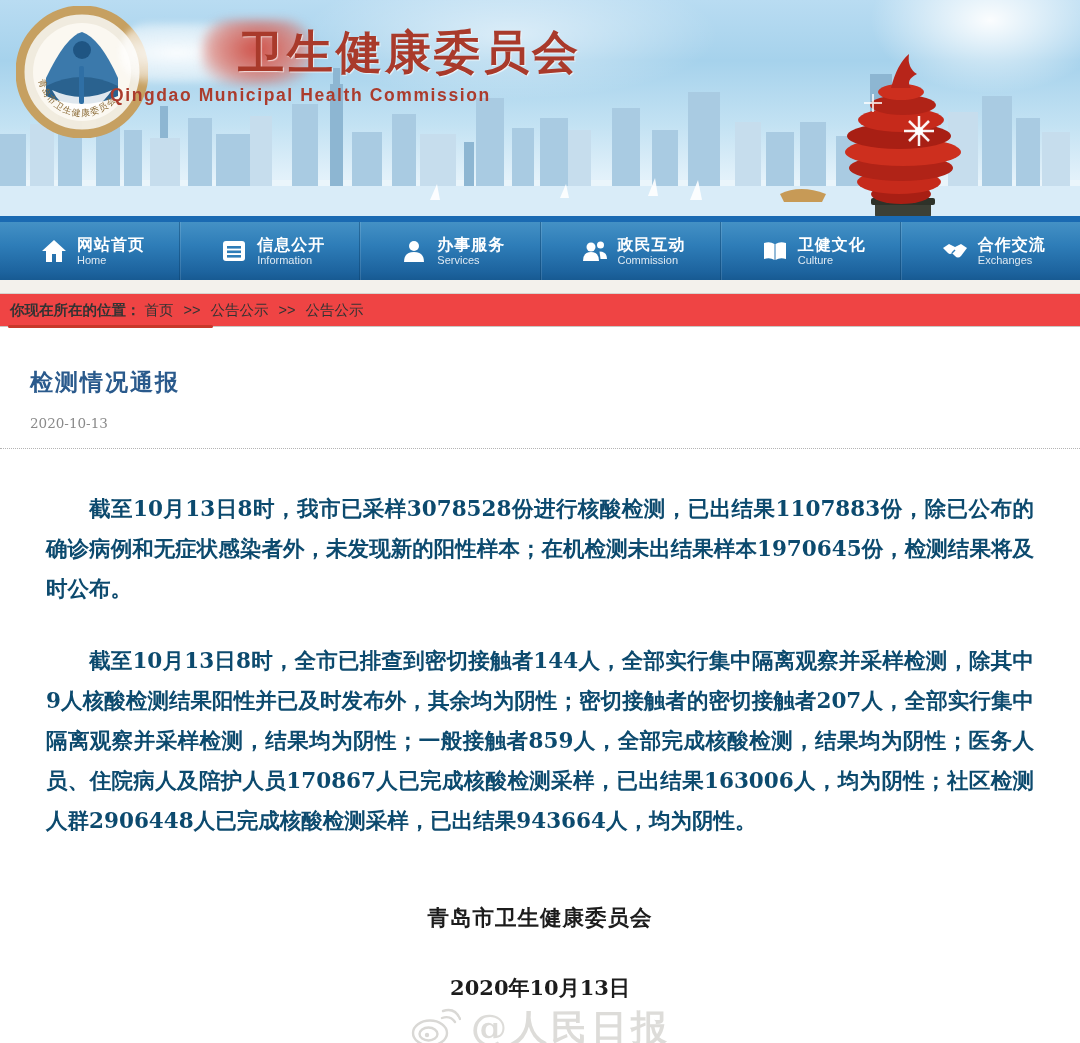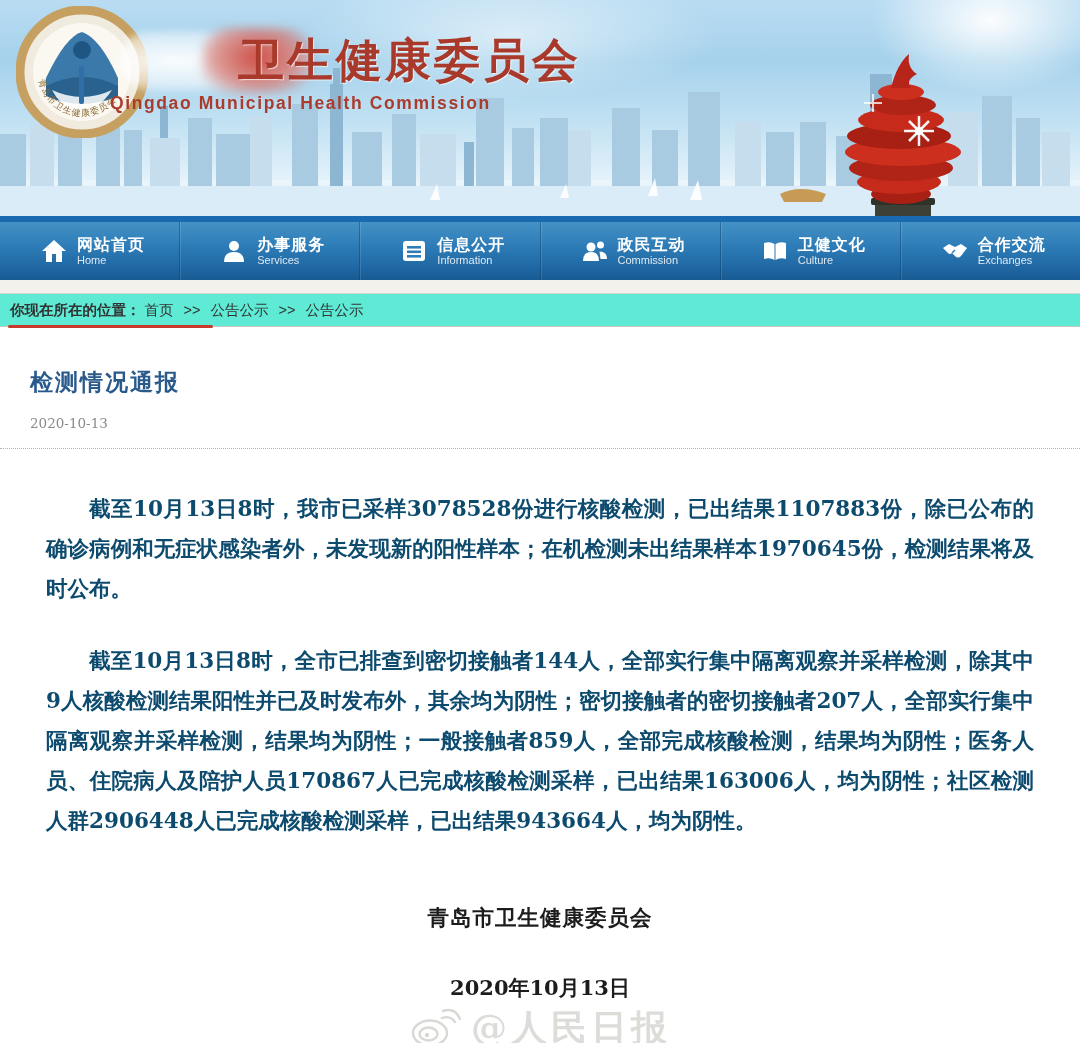--- a/index.html
+++ b/index.html
@@ -8,21 +8,21 @@
 
   
   .banner{position:relative;height:216px;overflow:hidden;
     background:linear-gradient(180deg,#b9dcf2 0%,#a6d2ec 28%,#c3e2f3 58%,#e2f1fa 82%,#eef6fc 100%);}
   .banner::before{content:"";position:absolute;right:-40px;top:-60px;width:260px;height:160px;border-radius:50%;
     background:radial-gradient(ellipse at center,rgba(255,255,255,.95) 0%,rgba(255,255,255,0) 65%);}
   .banner::after{content:"";position:absolute;left:300px;top:-30px;width:420px;height:130px;border-radius:50%;
     background:radial-gradient(ellipse at center,rgba(255,255,255,.55) 0%,rgba(255,255,255,0) 70%);}
   .skyline{position:absolute;left:0;bottom:0;width:1080px;height:170px;}
   .logo{position:absolute;left:16px;top:6px;width:132px;height:132px;z-index:3;}
-  .title-wrap{position:absolute;left:110px;top:34px;z-index:3;}
+  .title-wrap{position:absolute;left:110px;top:26px;z-index:3;}
   .blur-patch{position:absolute;left:10px;top:-4px;width:190px;height:62px;border-radius:30px;
     background:radial-gradient(ellipse at 30% 50%,rgba(255,255,255,.95) 0%,rgba(255,255,255,.55) 55%,rgba(255,255,255,0) 80%);
     filter:blur(3px);}
   .blur-red{position:absolute;left:92px;top:-6px;width:110px;height:66px;border-radius:26px;
     background:radial-gradient(ellipse at 50% 45%,rgba(205,70,60,.95) 0%,rgba(215,110,100,.65) 55%,rgba(230,170,160,0) 85%);
     filter:blur(5px);}
   .title-cn{position:relative;padding-left:128px;font-size:46px;line-height:52px;font-weight:bold;
     color:#a93a2b;letter-spacing:3px;text-shadow:1px 1px 1px rgba(255,255,255,.7);font-family:"DejaVu Serif","Liberation Serif",serif;}
   .title-en{position:relative;margin-top:7px;font-size:17.5px;font-weight:bold;color:#ab3c2d;letter-spacing:1.6px;}
   .sculpture{position:absolute;right:92px;top:42px;width:175px;height:178px;z-index:2;}
@@ -33,21 +33,21 @@
   .nav-item{flex:1;display:flex;align-items:center;padding-left:40px;text-decoration:none;cursor:pointer;
     border-left:1px solid rgba(12,62,104,.45);box-shadow:inset 1px 0 0 rgba(255,255,255,.12);}
   .nav-item:first-child{border-left:none;box-shadow:none;}
   .nav-icon{width:28px;height:28px;margin-right:9px;flex:none;display:flex;align-items:center;justify-content:center;}
   .nav-icon svg{display:block;}
   .nav-cn{display:block;font-size:16px;font-weight:bold;color:#ffffff;line-height:18px;letter-spacing:1px;}
   .nav-en{display:block;font-size:11px;color:rgba(255,255,255,.85);line-height:13px;}
 
   
   .nav-gap{height:13px;background:#f3f1ec;}
-  .breadcrumb{position:relative;height:32px;line-height:32px;background:#5eead4;
+  .breadcrumb{position:relative;height:32px;line-height:32px;background:#ef4444;
     border-top:1px solid #d6d4d0;border-bottom:1px solid #c9c7c3;padding-left:10px;
     font-size:14.5px;color:#333;}
   .bc-label{font-weight:bold;color:#333;}
   .bc-link{color:#333;text-decoration:none;cursor:pointer;}
   .bc-sep{margin:0 6px;color:#333;}
   .bc-redline{position:absolute;left:8px;bottom:-2px;width:205px;height:3px;background:#c8382b;border-radius:2px;}
 
   
   .article{padding:0 30px;background:#fff;}
   .article-title{margin:40px 0 0 0;text-align:left;font-size:23px;font-weight:bold;color:#2a5a8c;
@@ -193,42 +193,42 @@
       </span>
       <span class="nav-text">
           <span class="nav-cn">网站首页</span>
           <span class="nav-en">Home</span>
         </span>
     </a>
 
     <a class="nav-item">
       <span class="nav-icon">
         <svg viewBox="0 0 26 26" width="26" height="26">
-            <circle cx="13" cy="8" r="5" fill="#ffffff"></circle>
-            <path d="M3 24 Q3 14 13 14 Q23 14 23 24 Z" fill="#ffffff"></path>
-          </svg>
-      </span>
-      <span class="nav-text">
-          <span class="nav-cn">办事服务</span>
-          <span class="nav-en">Services</span>
-        </span>
-    </a>
-
-    <a class="nav-item">
-      <span class="nav-icon">
-        <svg viewBox="0 0 26 26" width="26" height="26">
             <rect x="2" y="3" width="22" height="20" rx="3" fill="#ffffff"></rect>
             <rect x="6" y="8" width="14" height="2.6" fill="#2e7db8"></rect>
             <rect x="6" y="12.5" width="14" height="2.6" fill="#2e7db8"></rect>
             <rect x="6" y="17" width="14" height="2.6" fill="#2e7db8"></rect>
           </svg>
       </span>
       <span class="nav-text">
           <span class="nav-cn">信息公开</span>
           <span class="nav-en">Information</span>
+        </span>
+    </a>
+
+    <a class="nav-item">
+      <span class="nav-icon">
+        <svg viewBox="0 0 26 26" width="26" height="26">
+            <circle cx="13" cy="8" r="5" fill="#ffffff"></circle>
+            <path d="M3 24 Q3 14 13 14 Q23 14 23 24 Z" fill="#ffffff"></path>
+          </svg>
+      </span>
+      <span class="nav-text">
+          <span class="nav-cn">办事服务</span>
+          <span class="nav-en">Services</span>
         </span>
     </a>
 
 
     <a class="nav-item">
       <span class="nav-icon">
         <svg viewBox="0 0 26 26" width="26" height="26">
             <circle cx="9" cy="9" r="4.5" fill="#ffffff"></circle>
             <circle cx="18.5" cy="7" r="3.5" fill="#ffffff"></circle>
             <path d="M1 23 Q1 14 9 14 Q17 14 17 23 Z" fill="#ffffff"></path>

